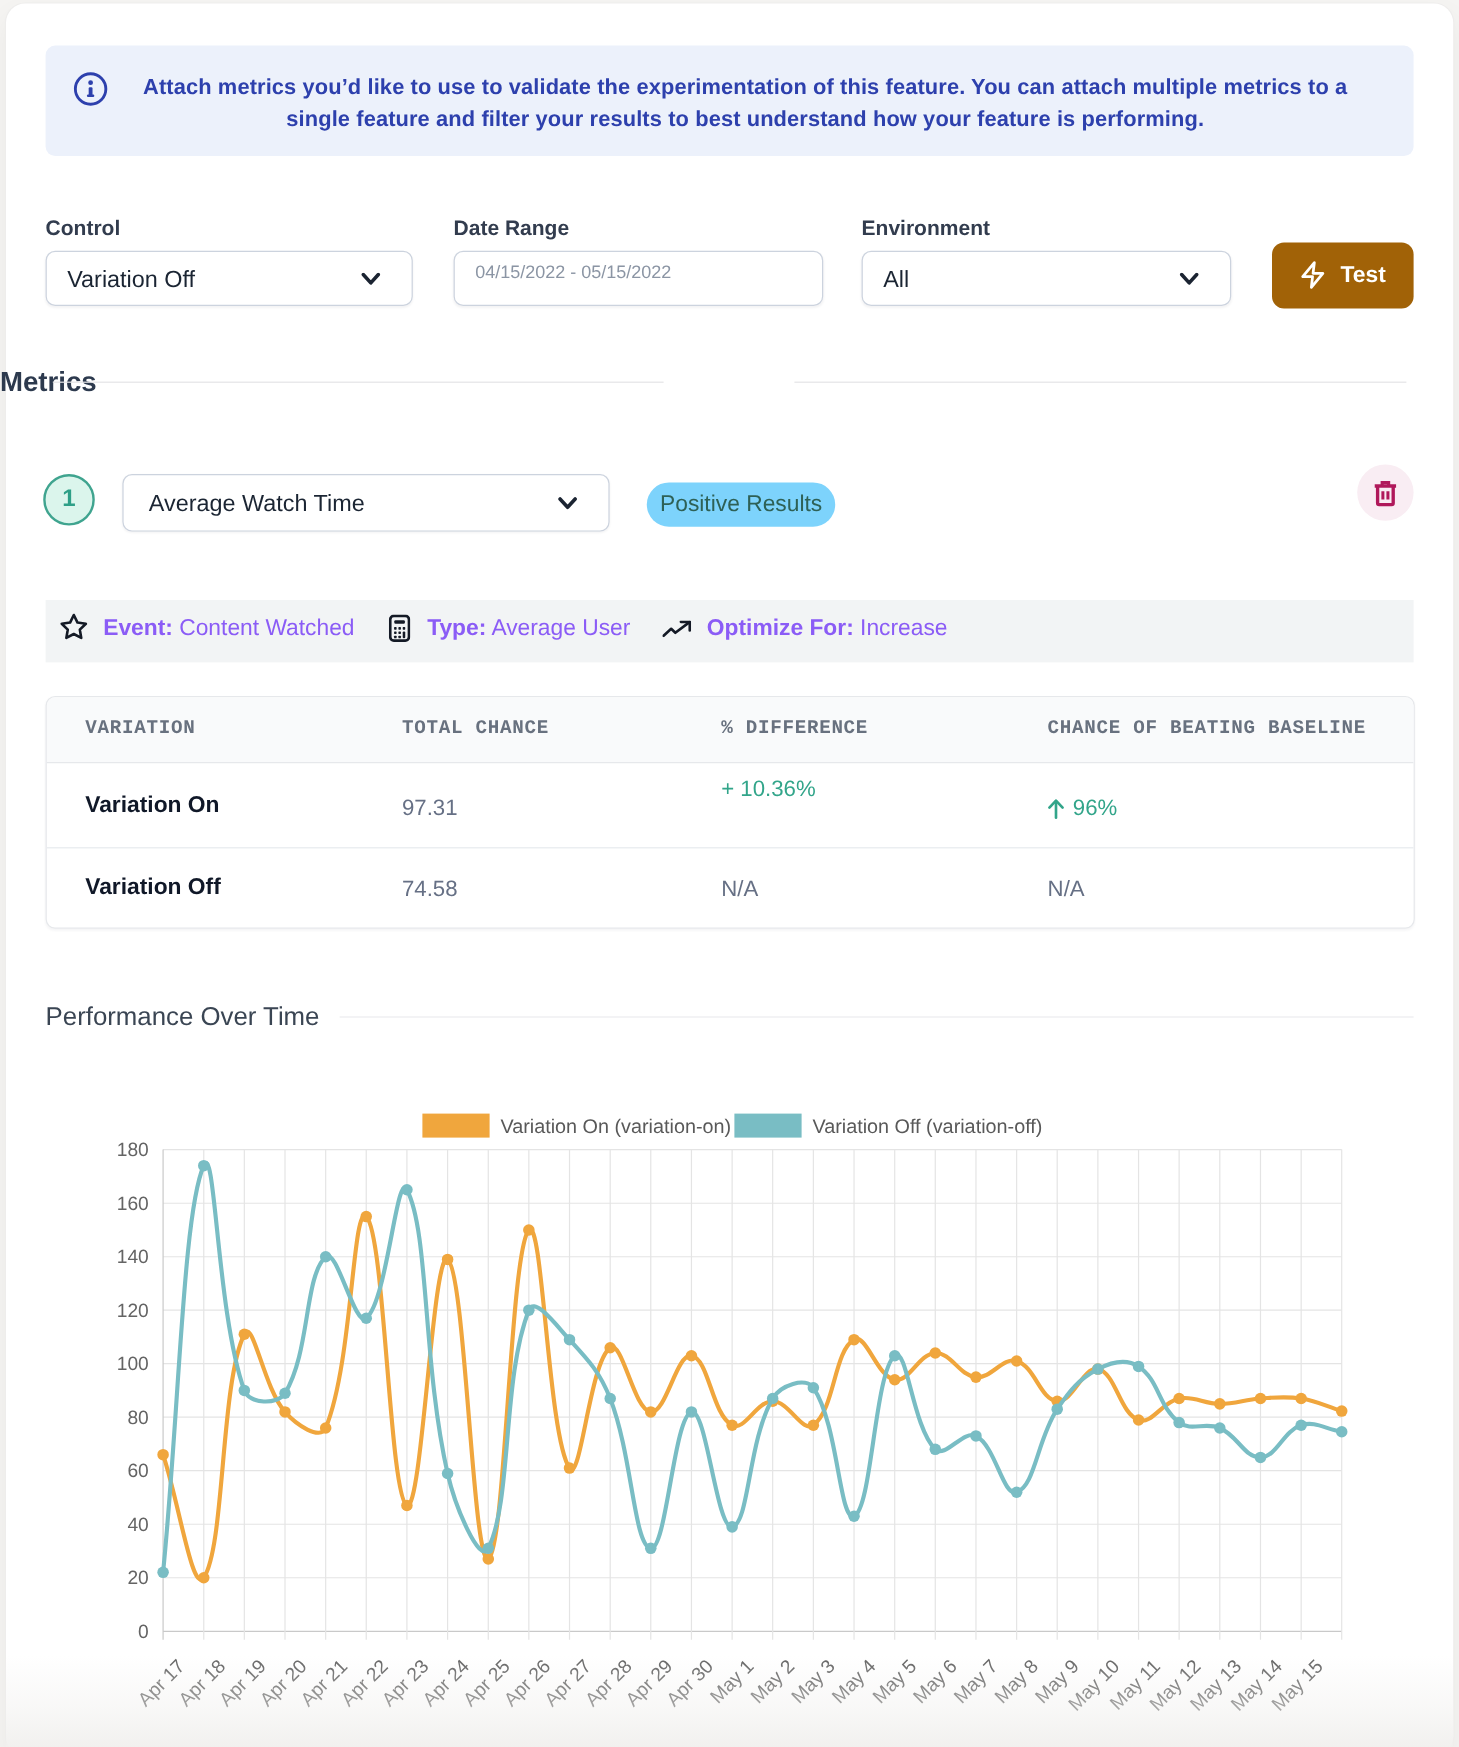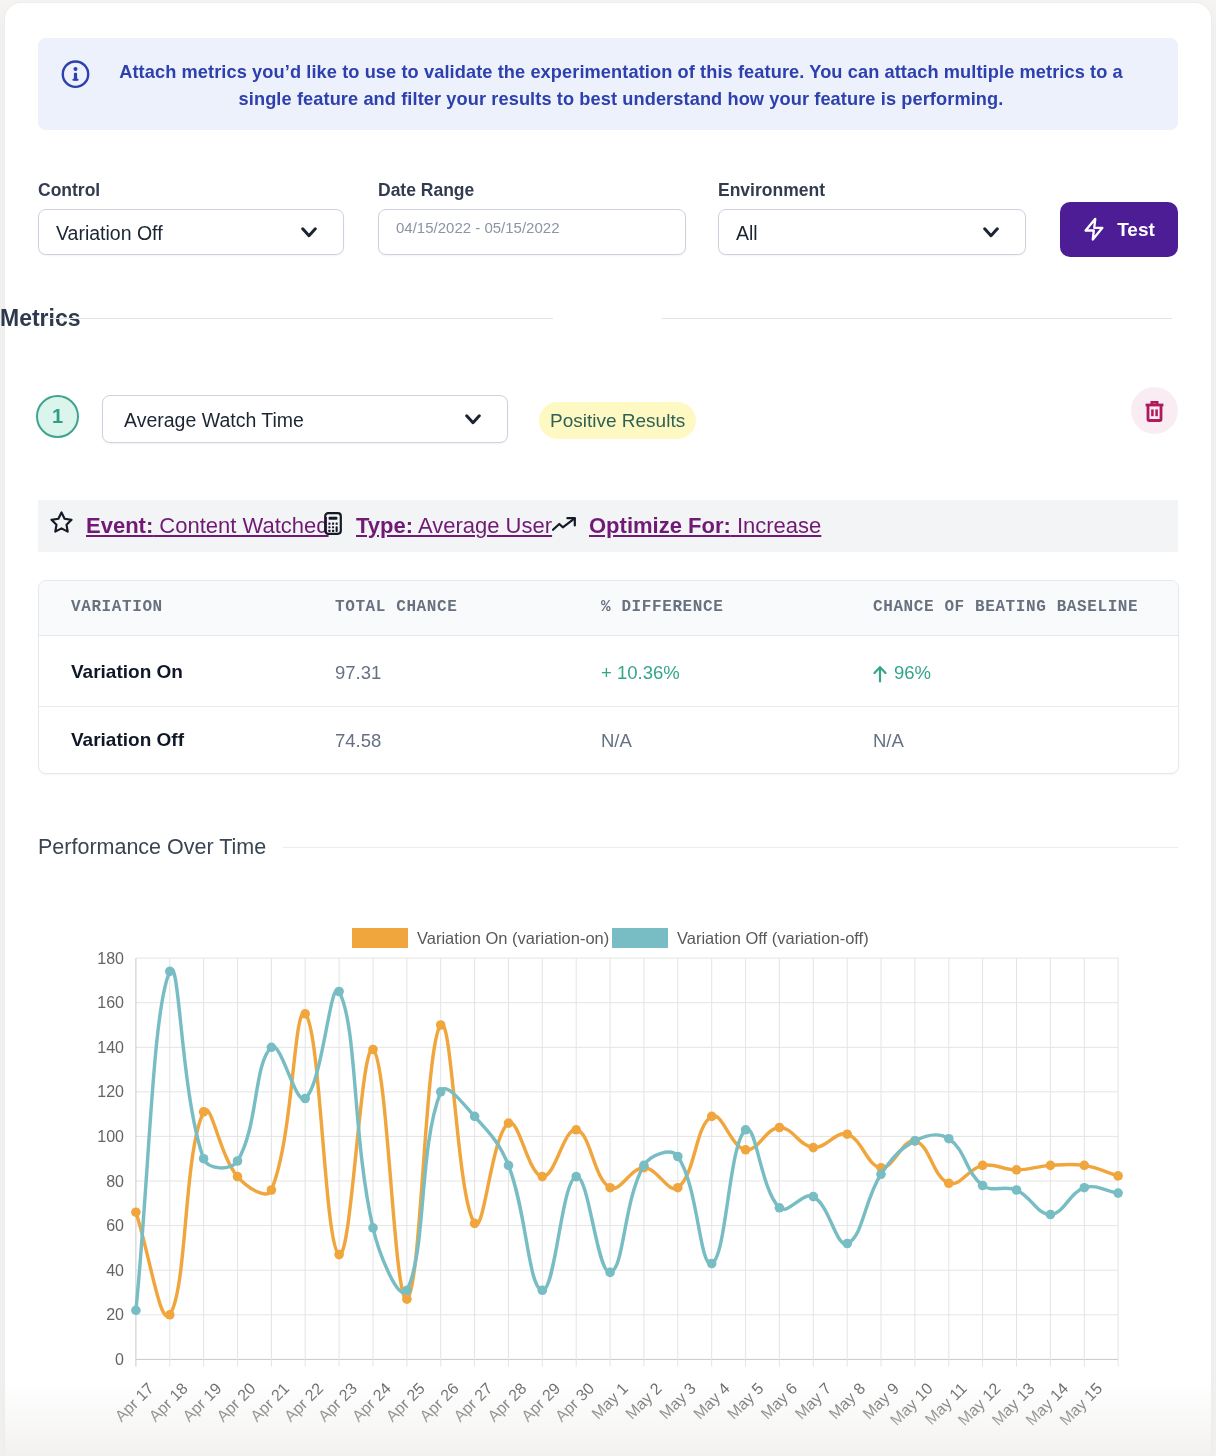--- a/index.html
+++ b/index.html
@@ -4,29 +4,29 @@
 <style>
 * { margin:0; padding:0; box-sizing:border-box; }
 html,body { width:1216px; height:1456px; background:#f5f4f2; font-family:"Liberation Sans", sans-serif; position:relative; overflow:hidden; will-change:transform; }
 .abs { position:absolute; }
 .card { left:5px; top:3px; width:1206px; height:1460px; background:#ffffff; border-radius:16px; box-shadow:0 0 0 1px #eeedec, 0 10px 24px rgba(0,0,0,0.05); }
 .banner { left:38px; top:38px; width:1140px; height:92px; background:#ecf1fb; border-radius:8px; }
 .banner-text { left:101px; top:59px; width:1040px; font-size:18.2px; font-weight:bold; color:#2d40ad; line-height:27px; letter-spacing:0.1px;text-align:center; }
 .field-label { font-size:17.5px; font-weight:bold; color:#323c4e; }
 .sel { height:46px; background:#fff; border:1px solid #ccd3de; border-radius:8px; box-shadow:0 1px 2px rgba(16,24,40,0.05); }
 .sel-text { font-size:19.5px; color:#1b2533; }
-.btn-test { left:1060px; top:202px; width:118px; height:55px; background:#4c1d95; border-radius:10px; display:flex; align-items:center; justify-content:center; gap:12px; }
+.btn-test { left:1060px; top:202px; width:118px; height:55px; background:#a16207; border-radius:10px; display:flex; align-items:center; justify-content:center; gap:12px; }
 .btn-test span { color:#fff; font-size:19px; font-weight:bold; }
 .metrics-h { left:0; top:305px; width:1216px; font-size:23px; font-weight:bold; color:#2d3a4e; }
 .hline { height:1px; background:#e4e4e7; }
 .num-circle { left:36px; top:395px; width:43px; height:43px; border:2.4px solid #3fa48f; border-radius:50%; background:#dbf5ec; display:flex; align-items:center; justify-content:center; font-size:20px; font-weight:bold; color:#2e9f87; }
-.pill { left:539px; top:402px; height:37px; padding:0 11px; background:#fef9c3; border-radius:18.5px; display:flex; align-items:center; font-size:19px; color:#2e6156; }
+.pill { left:539px; top:402px; height:37px; padding:0 11px; background:#7dd3fc; border-radius:18.5px; display:flex; align-items:center; font-size:19px; color:#2e6156; }
 .trash { left:1131px; top:387px; width:47px; height:47px; border-radius:50%; background:#f9edf3; display:flex; align-items:center; justify-content:center; }
 .event-bar { left:38px; top:500px; width:1140px; height:52px; background:#f2f4f5; }
-.ev { top:513px; font-size:22px; color:#701a75;text-decoration:underline; }
+.ev { top:513px; font-size:19px; color:#8b5cf6; }
 .b { font-weight:bold; }
 .table { left:38px; top:580px; width:1141px; height:194px; border:1px solid #e6e8eb; border-radius:8px; background:#fff; box-shadow:0 1px 2px rgba(16,24,40,0.04); overflow:hidden; }
 .thead { left:0; top:0; width:1139px; height:55px; background:#f9fafb; border-bottom:1px solid #e6e8eb; }
 .th { top:17px; font-size:16px; font-weight:bold; letter-spacing:0.6px; color:#68717f;font-family:Liberation Mono, monospace; }
 .td { font-size:18.5px; } .tdn { font-size:19px; }
 .rowline { left:0; width:1139px; height:1px; background:#e7eaee; }
 .perf-h { left:38px; top:835px; font-size:21.5px; color:#3a4553; }
 </style>
 </head>
 <body>
@@ -115,21 +115,21 @@
 <div class="abs ev" style="left:589px"><span class="b">Optimize For:</span> Increase</div>
 
 <div class="abs table">
   <div class="abs thead"></div>
   <div class="abs th" style="left:32px">VARIATION</div>
   <div class="abs th" style="left:296px">TOTAL CHANCE</div>
   <div class="abs th" style="left:562px">% DIFFERENCE</div>
   <div class="abs th" style="left:834px">CHANCE OF BEATING BASELINE</div>
   <div class="abs td tdn b" style="left:32px;top:80px;color:#101828">Variation On</div>
   <div class="abs td" style="left:296px;top:81px;color:#667085">97.31</div>
-  <div class="abs td" style="left:562px;top:81px;color:#32a58a">+ 10.36%</div>
+  <div class="abs td" style="left:562px;top:65px;color:#32a58a">+ 10.36%</div>
   <svg class="abs" style="left:834px;top:84px" width="14" height="18" viewBox="0 0 14 18">
       <path d="M7 16.5V2.5" stroke="#32a58a" stroke-width="2.2" stroke-linecap="round"></path>
       <path d="M1.5 8 7 2.2 12.5 8" fill="none" stroke="#32a58a" stroke-width="2.2" stroke-linecap="round" stroke-linejoin="round"></path>
     </svg>
     <div class="abs td" style="left:855px;top:81px;color:#32a58a">96%</div>
   <div class="abs rowline" style="top:125px"></div>
   <div class="abs td tdn b" style="left:32px;top:148px;color:#101828">Variation Off</div>
   <div class="abs td" style="left:296px;top:149px;color:#667085">74.58</div>
   <div class="abs td" style="left:562px;top:149px;color:#667085">N/A</div>
   <div class="abs td" style="left:834px;top:149px;color:#667085">N/A</div>

